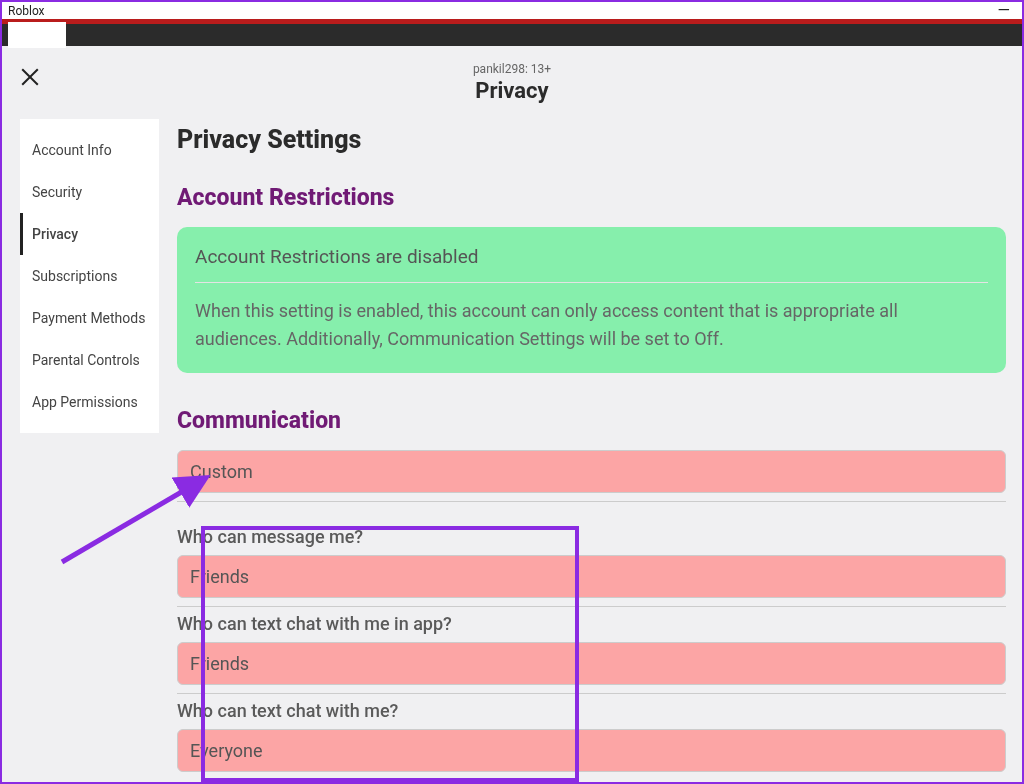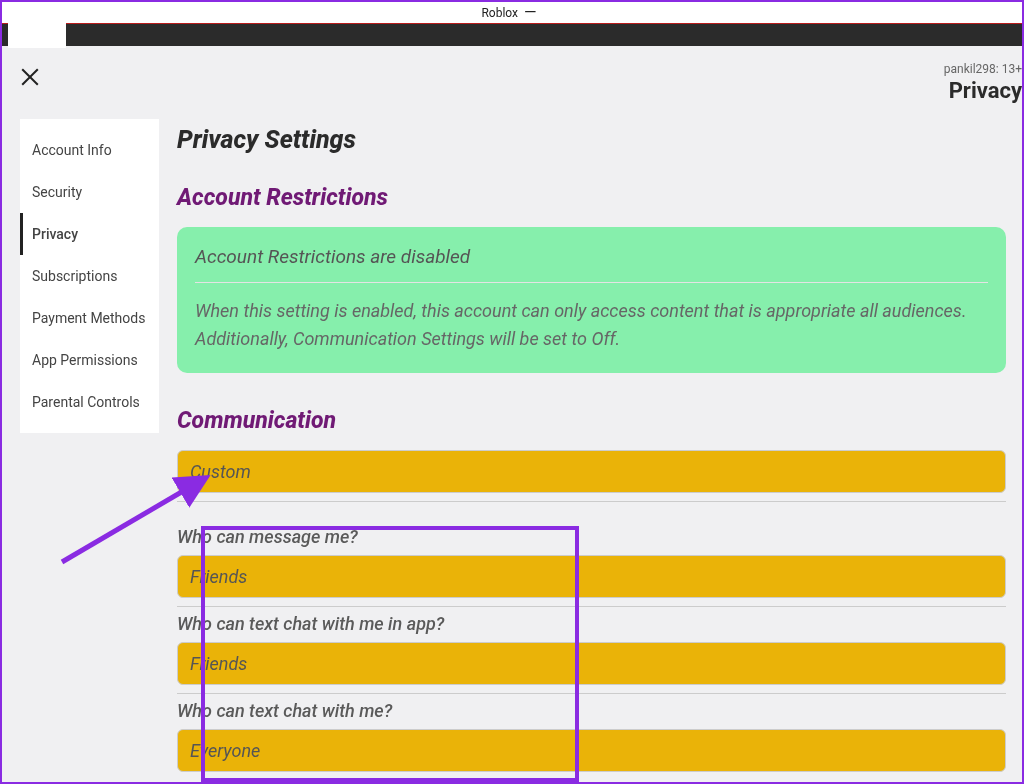--- a/index.html
+++ b/index.html
@@ -11,25 +11,25 @@
       overflow: hidden;
       border: 2px solid #8a2be2;
       position: relative;
     }
     
     .titlebar {
       height: 22px;
       background: #fff;
       display: flex;
       align-items: center;
-      justify-content: center;
+      justify-content: space-between;
       padding: 0 6px;
       font-size: 12px;
       color: #222;
-      border-bottom: 1px solid #b91c1c;
+      border-bottom: 5px solid #b91c1c;
     }
     .titlebar-right { display:flex; gap:12px; }
     .minimize { font-size: 16px; line-height: 10px; padding: 0 6px; cursor:default; }
 
     
     .topbar {
       height: 22px;
       background: #2b2b2b;
       position: relative;
     }
@@ -38,21 +38,21 @@
       position:absolute;
       left:6px; top:-2px;
       width:58px; height:26px;
       background:#fff;
     }
 
     
     .page-header {
       position: relative;
       padding: 16px 0 8px 0;
-      text-align: right;
+      text-align: center;
     }
     .close-x {
       position: absolute;
       left: 16px;
       top: 20px;
       width: 24px; height: 24px;
       cursor: pointer;
     }
     .close-x::before, .close-x::after {
       content:"";
@@ -87,21 +87,20 @@
     .side-item.active {
       border-left: 3px solid #222;
       padding-left: 9px;
       font-weight: 500;
     }
 
     
     .content {
       flex: 1;
       padding: 0 16px 0 18px;
-      font-style: italic;
     }
     h1.section-title {
       font-size: 25px;
       font-weight: 800;
       color: #2b2b2b;
       margin: 6px 0 30px 0;
     }
     h2.subhead {
       font-size: 23px;
       font-weight: 800;
@@ -113,21 +112,21 @@
       padding: 18px 18px 20px 18px;
       border-radius: 10px;
     }
     .card-title { font-size: 19px; color:#555; margin-bottom: 14px; }
     .card hr { border:none; border-top:1px solid #e4e4e4; margin: 0 0 14px 0; }
     .card-body { font-size: 18px; color:#666; line-height: 1.55; }
 
     
     .comm-section { margin-top: 34px; }
     .select-row {
-      background:#eab308;
+      background:#fca5a5;
       border: 1px solid #ccc;
       border-radius: 6px;
       padding: 10px 12px;
       font-size: 18px;
       color:#555;
       margin-bottom: 8px;
       cursor: pointer;
       width: 100%;
     }
     .q-label {
@@ -171,22 +170,22 @@
 </div>
 
 <div class="main-wrap">
 
   <div class="sidebar">
     <div class="side-item"><span>Account Info</span></div>
     <div class="side-item"><span>Security</span></div>
     <div class="side-item active"><span>Privacy</span></div>
     <div class="side-item"><span>Subscriptions</span></div>
     <div class="side-item"><span>Payment Methods</span></div>
+    <div class="side-item"><span>Parental Controls</span></div>
     <div class="side-item"><span>App Permissions</span></div>
-    <div class="side-item"><span>Parental Controls</span></div>
   </div>
 
   <div class="content">
     <h1 class="section-title">Privacy Settings</h1>
 
     <h2 class="subhead">Account Restrictions</h2>
     <div class="card">
       <div class="card-title">Account Restrictions are disabled</div>
       <hr>
       <div class="card-body">When this setting is enabled, this account can only access content that is appropriate all audiences. Additionally, Communication Settings will be set to Off.</div>

